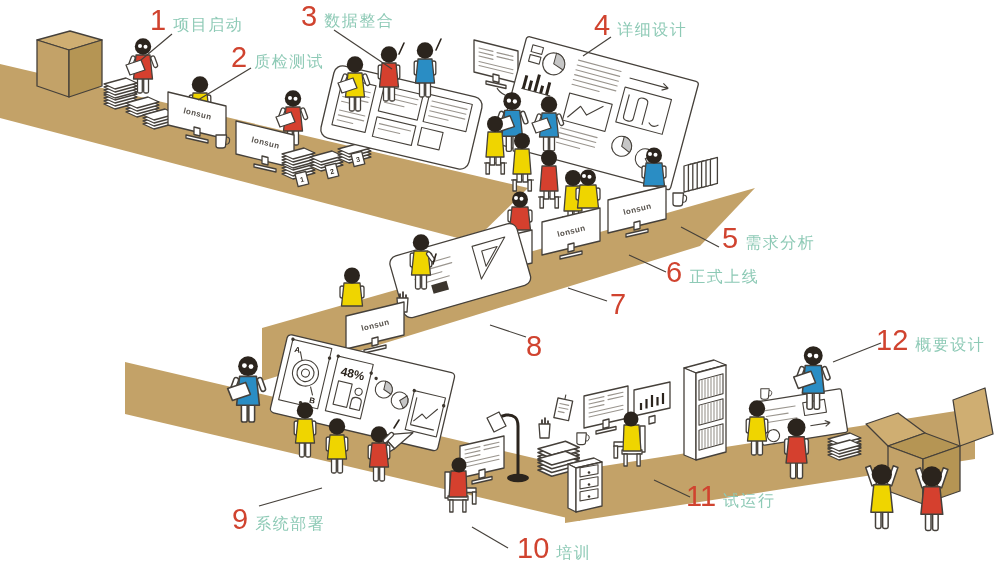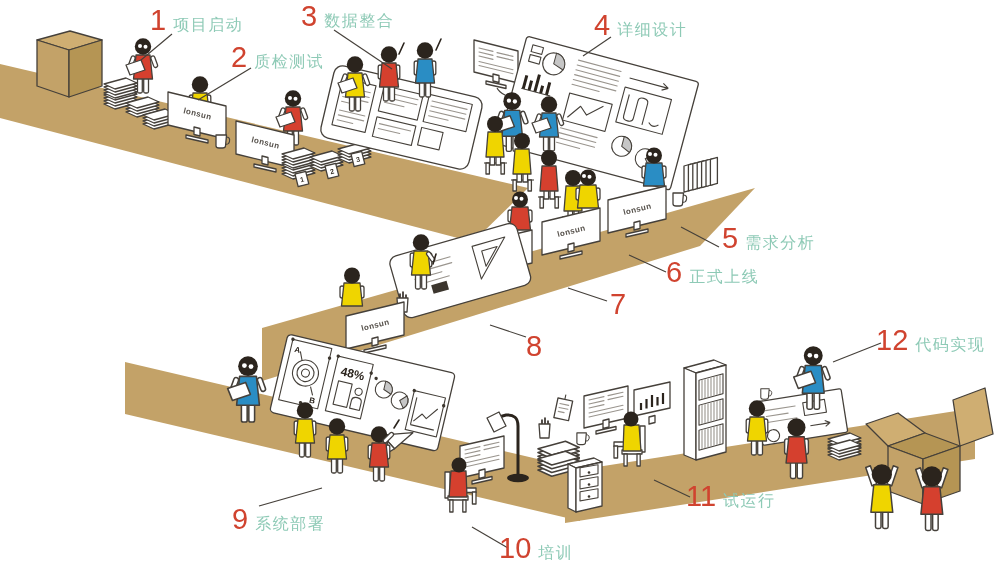--- a/index.html
+++ b/index.html
@@ -513,26 +513,26 @@
 <div class="step" style="left:610px;top:290px;">
   <span class="num">7</span>
 </div>
 <div class="step" style="left:526px;top:332px;">
   <span class="num">8</span>
 </div>
 <div class="step" style="left:232px;top:505px;">
   <span class="num">9</span>
   <span class="txt">系统部署</span>
 </div>
-<div class="step" style="left:499px;top:534px;">
+<div class="step" style="left:517px;top:534px;">
   <span class="num">10</span>
   <span class="txt">培训</span>
 </div>
 <div class="step" style="left:686px;top:482px;justify-content:space-between;">
   <span class="num">11</span>
   <span class="txt">试运行</span>
 </div>
 <div class="step" style="left:876px;top:326px;justify-content:flex-end;">
   <span class="num">12</span>
-  <span class="txt">代码实现</span>
+  <span class="txt">概要设计</span>
 </div>
 
 </div>
 
 </body></html>

